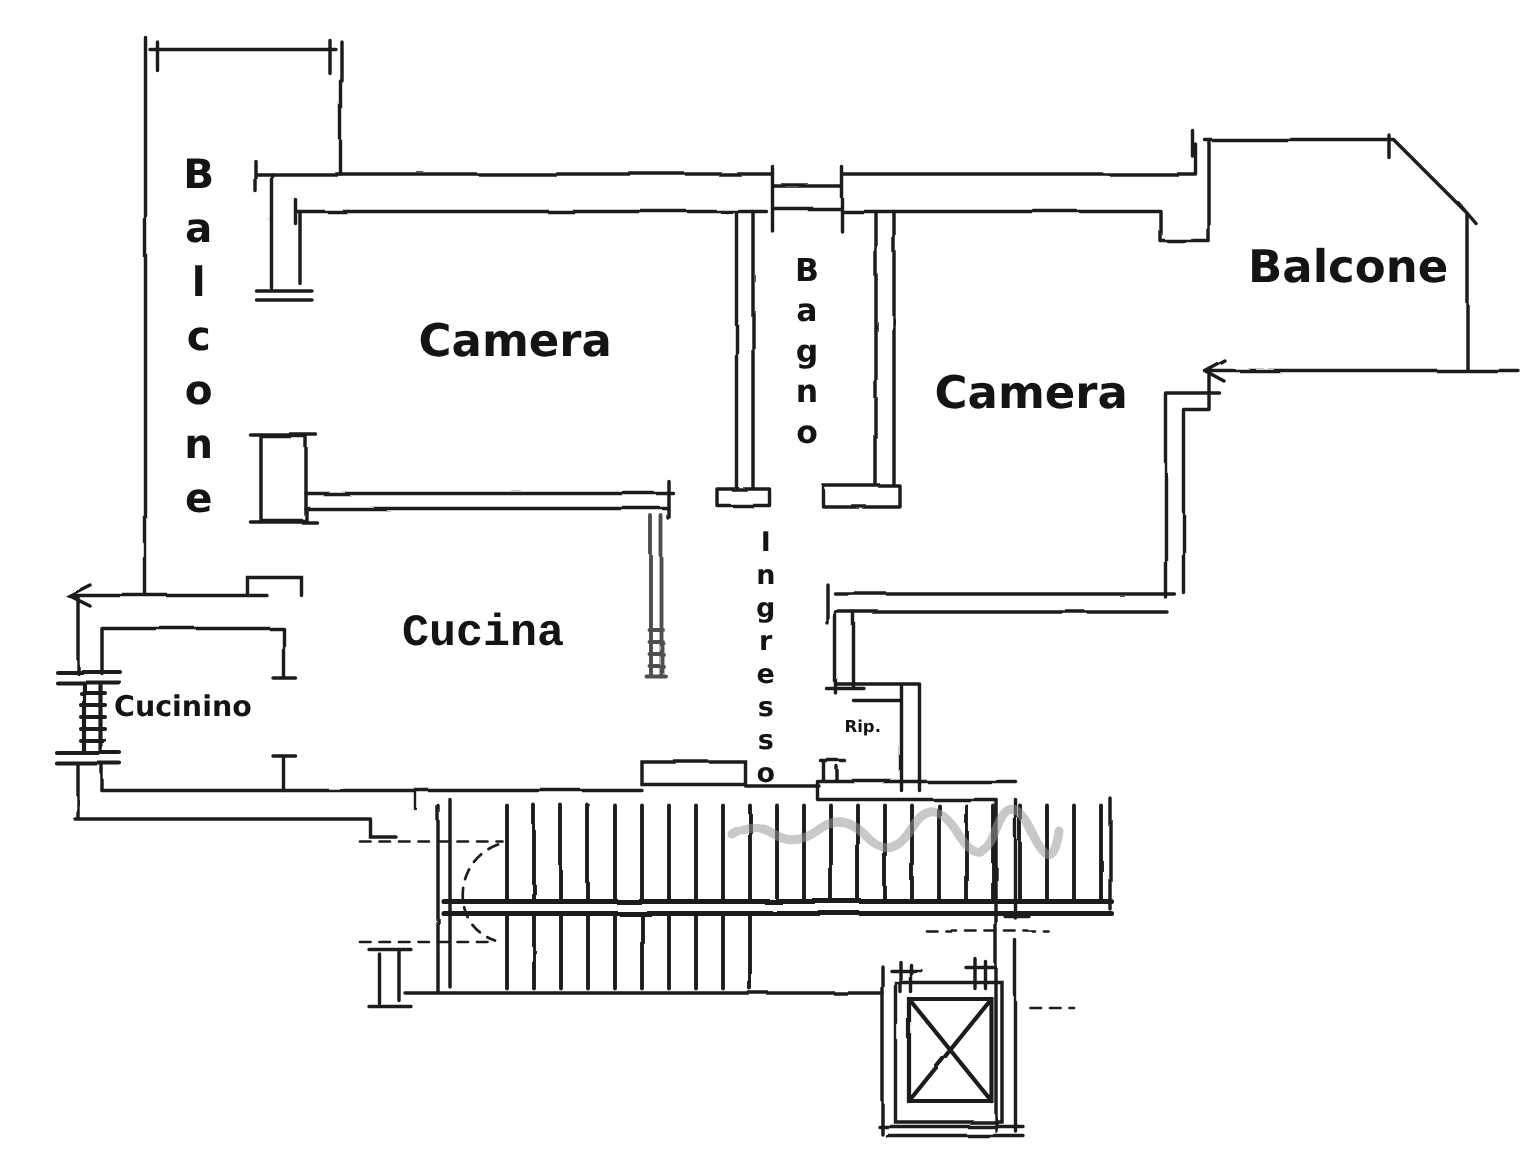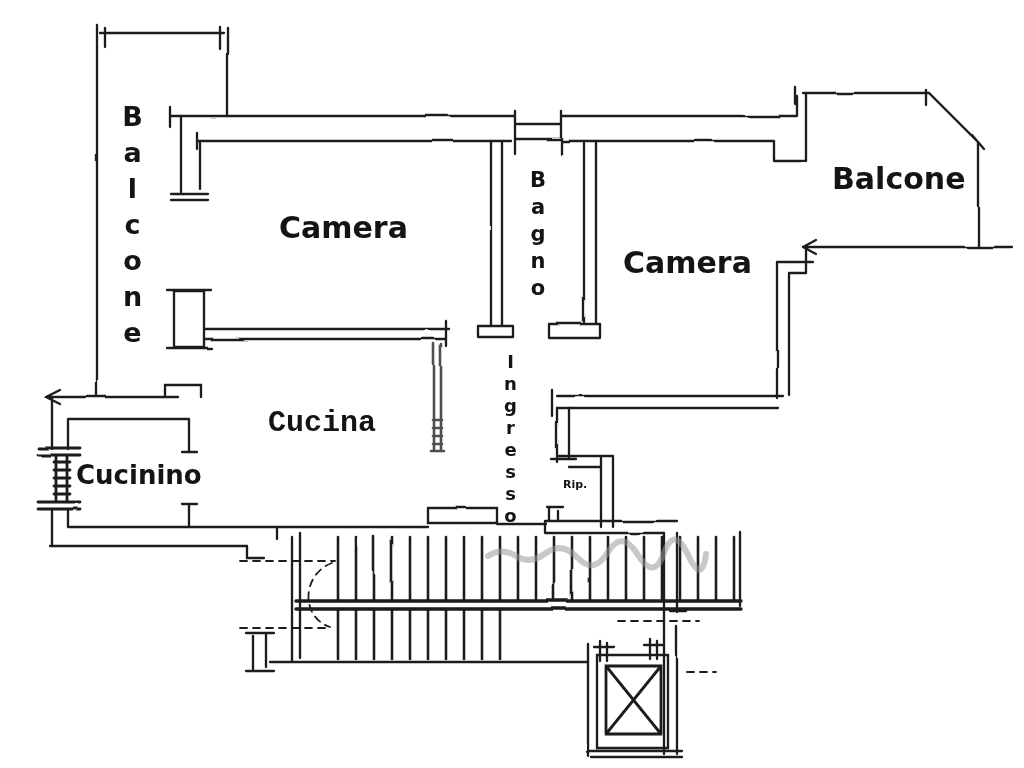--- a/index.html
+++ b/index.html
@@ -93,19 +93,19 @@
   <div class="room-label" style="left:279px;top:213px;font-size:30px;">Camera</div>
 
   <div class="room-label v" style="left:527px;top:168px;font-size:21px;letter-spacing:3px;">Bagno</div>
 
   <div class="room-label" style="left:623px;top:248px;font-size:30px;">Camera</div>
 
   <div class="room-label" style="left:832px;top:164px;font-size:30px;">Balcone</div>
 
   <div class="room-label" style="left:268px;top:408px;font-size:30px;font-family:Liberation Mono, monospace;">Cucina</div>
 
-  <div class="room-label" style="left:76px;top:462px;font-size:26px;">Cucinino</div>
+  <div class="room-label" style="left:76px;top:462px;font-size:19px;">Cucinino</div>
 
   <div class="room-label v" style="left:501px;top:351px;font-size:18px;letter-spacing:1px;">Ingresso</div>
 
   <div class="room-label" style="left:563px;top:479px;font-size:11px;">Rip.</div>
 
 </div>
 
 </body></html>

